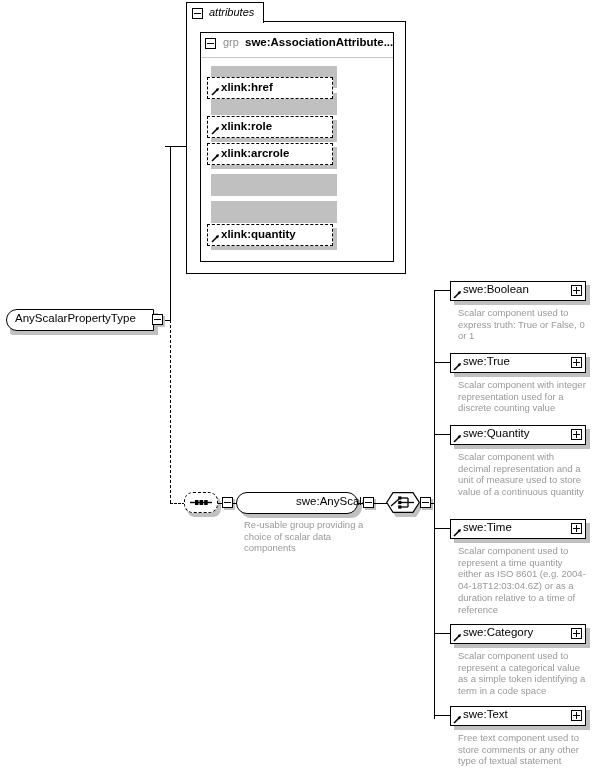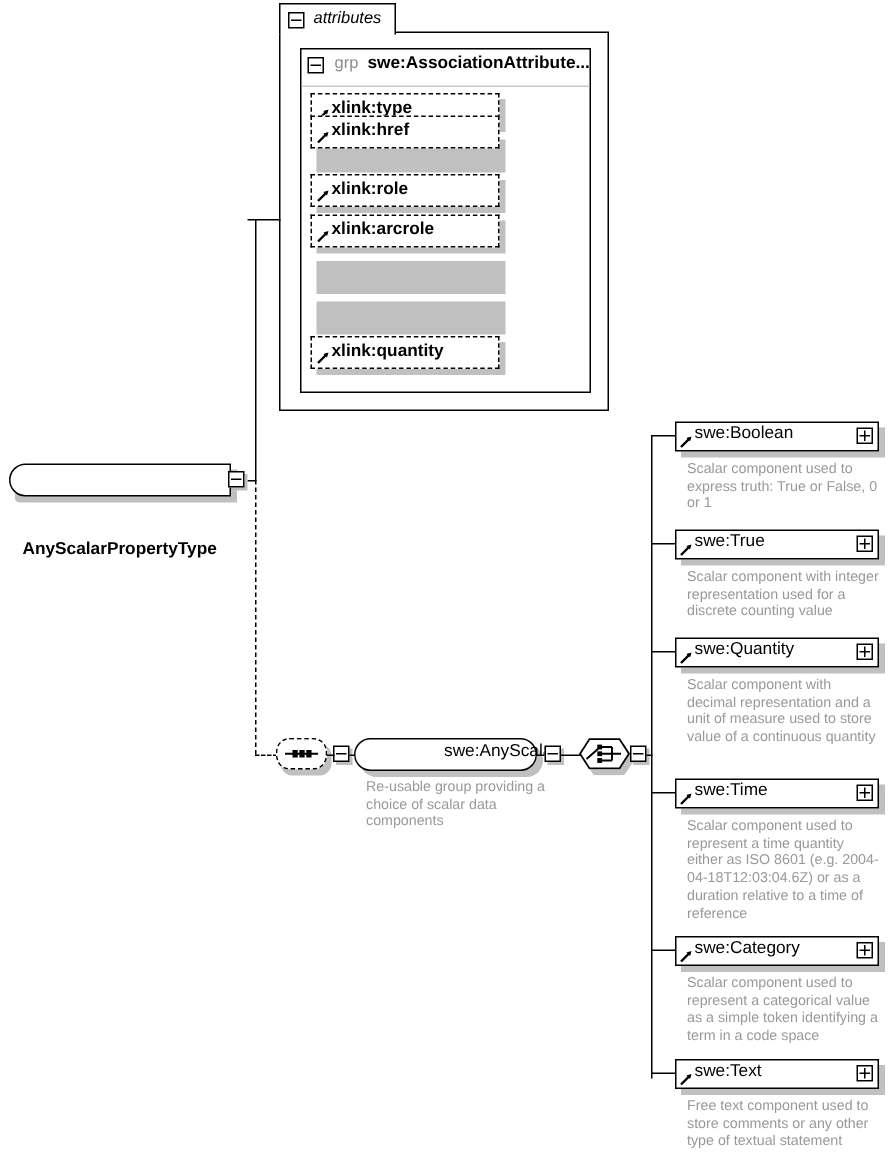--- a/index.html
+++ b/index.html
@@ -221,24 +221,23 @@
     background: #ffffff;
     border: 1px solid #000000;
     border-radius: 11px 0 0 11px;
     box-sizing: border-box;
   }
   #root-node .root-label {
     position: absolute;
     left: 9px;
     top: 3px;
     font-size: 11.5px;
-    font-weight: bold;
+    font-weight: normal;
     color: #000000;
     white-space: nowrap;
-    margin-top: 48px;
   }
 
   
   #seq-node {
     position: absolute;
     left: 184px;
     top: 492px;
     width: 34px;
     height: 22px;
   }
@@ -390,27 +389,20 @@
   </div>
 
   <div class="attr-shadow" style="top:66px;"></div>
   <div class="attr-shadow" style="top:93px;"></div>
   <div class="attr-shadow" style="top:120px;"></div>
   <div class="attr-shadow" style="top:147px;"></div>
   <div class="attr-shadow" style="top:174px;"></div>
   <div class="attr-shadow" style="top:201px;"></div>
   <div class="attr-shadow" style="top:228px;"></div>
 
-  <div class="attr-box" style="top:62px;">
-    <svg class="arrow-glyph" viewBox="0 0 9 9">
-      <path d="M1 8 L7 2" stroke="#000" stroke-width="1.6" fill="none"></path>
-      <path d="M8 1 L4.6 2 L7 4.4 Z" fill="#000"></path>
-    </svg>
-    <span class="attr-label">xlink:type</span>
-  </div>
 
   <div class="attr-box" style="top:77px;">
     <svg class="arrow-glyph" viewBox="0 0 9 9">
       <path d="M1 8 L7 2" stroke="#000" stroke-width="1.6" fill="none"></path>
       <path d="M8 1 L4.6 2 L7 4.4 Z" fill="#000"></path>
     </svg>
     <span class="attr-label">xlink:href</span>
   </div>
 
   <div class="attr-box" style="top:116px;">

